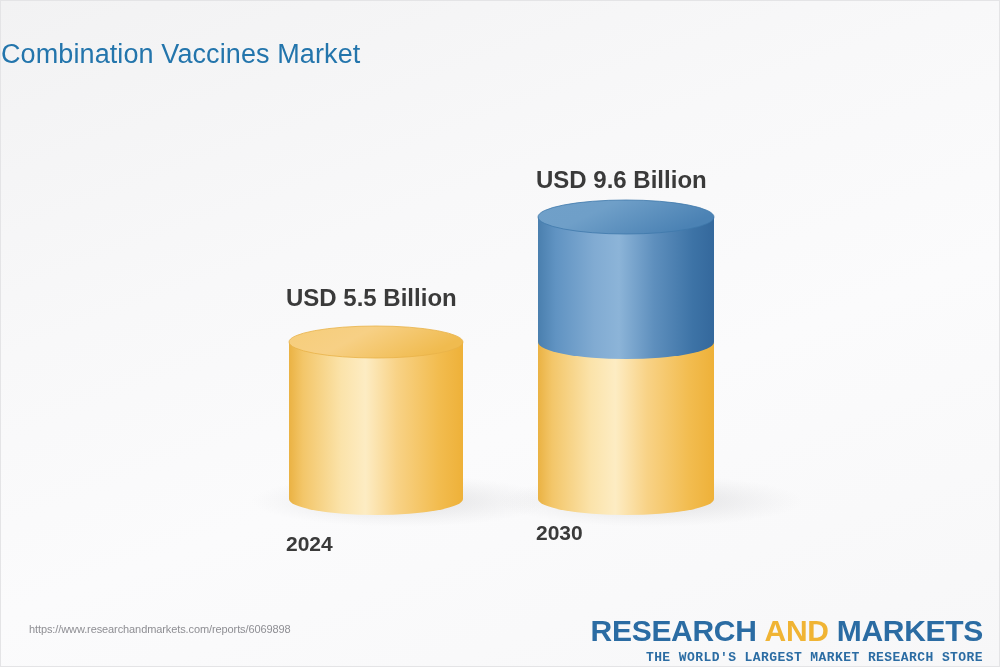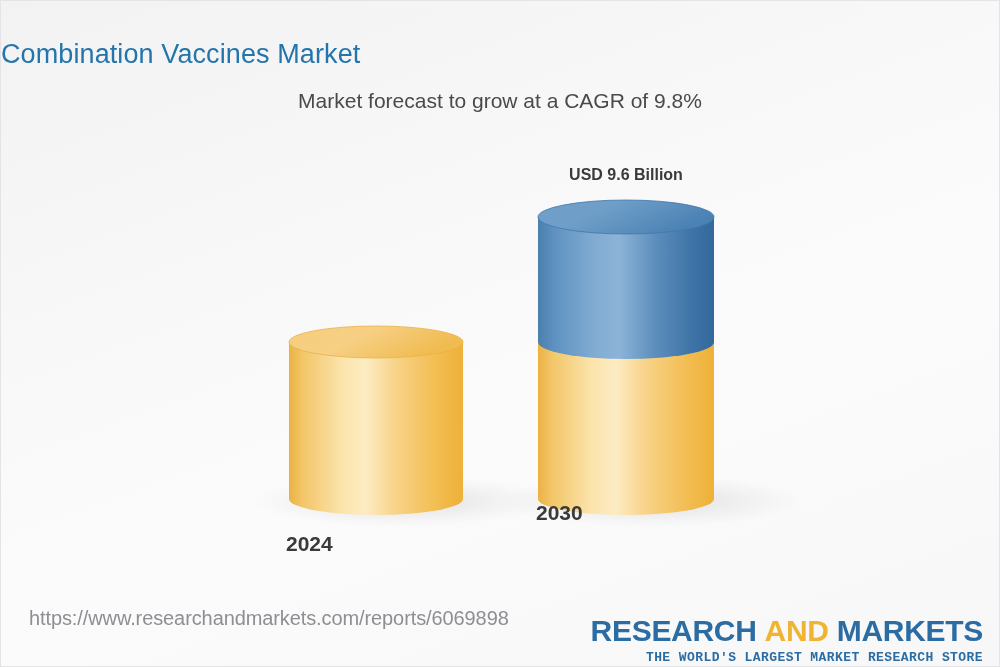--- a/index.html
+++ b/index.html
@@ -45,47 +45,46 @@
 
   
   .plot {
     position: absolute;
     left: 0; top: 0;
     width: 1000px; height: 667px;
   }
 
   .value-label {
     position: absolute;
-    text-align: center;
-    font-size: 16px;
+    font-size: 24px;
     font-weight: bold;
     color: #3a3a3a;
     white-space: nowrap;
   }
   .cat-label {
     position: absolute;
     font-size: 21px;
     font-weight: bold;
     color: #3a3a3a;
     white-space: nowrap;
   }
 
   
   #label-2024 { left: 285px; top: 283px; width: 180px; }
   #cat-2024   { left: 285px; top: 531px; width: 180px; }
   
   #label-2030 { left: 535px; top: 165px; width: 180px; }
-  #cat-2030   { left: 535px; top: 500px; width: 180px; }
+  #cat-2030   { left: 535px; top: 520px; width: 180px; }
 
   
   .source-url {
     position: absolute;
     left: 28px;
-    top: 606px;
-    font-size: 20px;
+    top: 622px;
+    font-size: 11px;
     color: #8e8e93;
     letter-spacing: -0.1px;
   }
   .logo {
     position: absolute;
     right: 16px;
     top: 597px;
     text-align: right;
     line-height: 1;
     margin-top: 18px;
@@ -107,21 +106,20 @@
     white-space: nowrap;
     font-family: Liberation Mono, monospace;
   }
 </style>
 </head>
 <body>
 
 <div id="infographic">
 
   <div class="title">Combination Vaccines Market</div>
-  <div class="subtitle">Market forecast to grow at a CAGR of 9.8%</div>
 
   <svg class="plot" viewBox="0 0 1000 667" width="1000" height="667" aria-hidden="true">
     <defs>
 
       <linearGradient id="gradYellowBody" x1="0" y1="0" x2="1" y2="0">
         <stop offset="0%" stop-color="#eab243"></stop>
         <stop offset="8%" stop-color="#f3c669"></stop>
         <stop offset="30%" stop-color="#fbe3aa"></stop>
         <stop offset="44%" stop-color="#fdecc3"></stop>
         <stop offset="62%" stop-color="#f8d286"></stop>
@@ -168,20 +166,21 @@
     <g>
       <ellipse cx="650" cy="500" rx="152" ry="26" fill="url(#gradShadow)"></ellipse>
 
       <path d="M 537,341 L 537,498 A 88,16 0 0 0 713,498 L 713,341 Z" fill="url(#gradYellowBody)"></path>
 
       <path d="M 537,216 L 537,341 A 88,17 0 0 0 713,341 L 713,216 Z" fill="url(#gradBlueBody)"></path>
       <ellipse cx="625" cy="216" rx="88" ry="17" fill="url(#gradBlueTop)" stroke="#3f79ab" stroke-width="0.8"></ellipse>
     </g>
   </svg>
 
+  <div class="value-label" id="label-2024">USD 5.5 Billion</div>
   <div class="value-label" id="label-2030">USD 9.6 Billion</div>
 
   <div class="cat-label" id="cat-2024">2024</div>
   <div class="cat-label" id="cat-2030">2030</div>
 
   <div class="source-url">https://www.researchandmarkets.com/reports/6069898</div>
 
   <div class="logo">
     <div class="logo-main"><span>RESEARCH</span><span>&nbsp;</span><span class="logo-and">AND</span><span>&nbsp;</span><span>MARKETS</span></div>
     <div class="logo-tag">THE WORLD'S LARGEST MARKET RESEARCH STORE</div>

